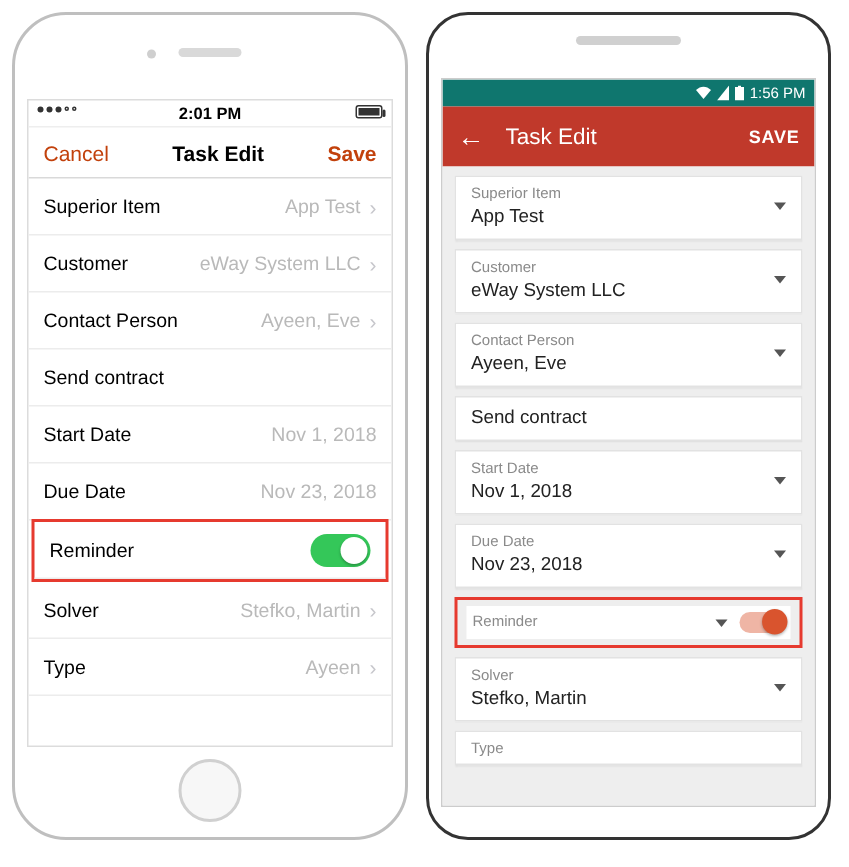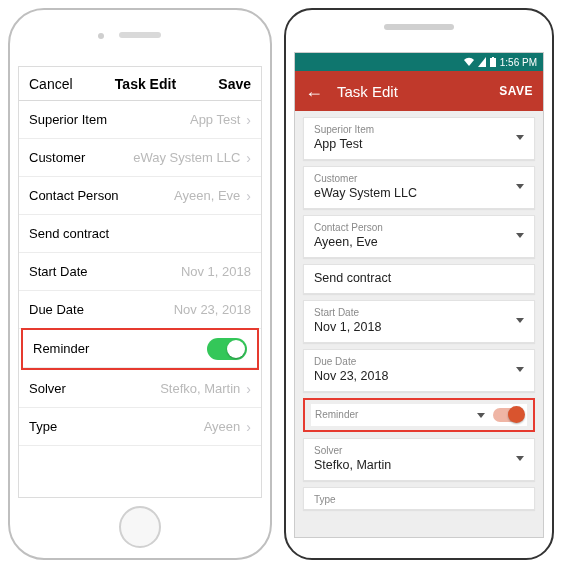--- a/index.html
+++ b/index.html
@@ -74,21 +74,21 @@
     content:""; position:absolute; right:-3px; top:2px; width:2px; height:5px; background:#333; border-radius:1px;
   }
   .ios-statusbar .battery .fill { width:100%; height:100%; background:#333; }
   .ios-navbar {
     height: 34px;
     display: flex; align-items: center; justify-content: space-between;
     padding: 0 10px;
     border-bottom: 1px solid #d9d9d9;
   }
   .ios-navbar .title { font-weight: 600; font-size: 14px; }
-  .ios-action { color: #000000; font-size: 14px; }
+  .ios-action { color: #c2410c; font-size: 14px; }
   .ios-action.bold { font-weight: 600; }
   .ios-list { flex: 1; overflow: hidden; }
   .ios-row {
     display: flex; align-items: center; justify-content: space-between;
     height: 38px;
     padding: 0 10px 0 10px;
     border-bottom: 1px solid #ececec;
   }
   .ios-row .label { color: #000; }
   .ios-row .value { color: #b9b9b9; display:flex; align-items:center; gap:6px; }
@@ -173,20 +173,33 @@
   .arrow-back { font-size:18px; line-height:1; }
 </style>
 </head>
 <body>
 
 <div class="iphone-frame">
   <div class="iphone-camera"></div>
   <div class="iphone-speaker"></div>
   <div class="iphone-screen">
 
+    <div class="ios-statusbar">
+      <div class="dots">
+        <span></span>
+          <span></span>
+          <span></span>
+          <span class="hollow"></span>
+          <span class="hollow"></span>
+      </div>
+      <span>2:01 PM</span>
+      <div class="battery">
+          <div class="fill"></div>
+        </div>
+    </div>
 
     <div class="ios-navbar">
       <span class="ios-action">Cancel</span>
       <span class="title">Task Edit</span>
       <span class="ios-action bold">Save</span>
     </div>
 
     <div class="ios-list">
       <div class="ios-row">
         <span class="label">Superior Item</span>

